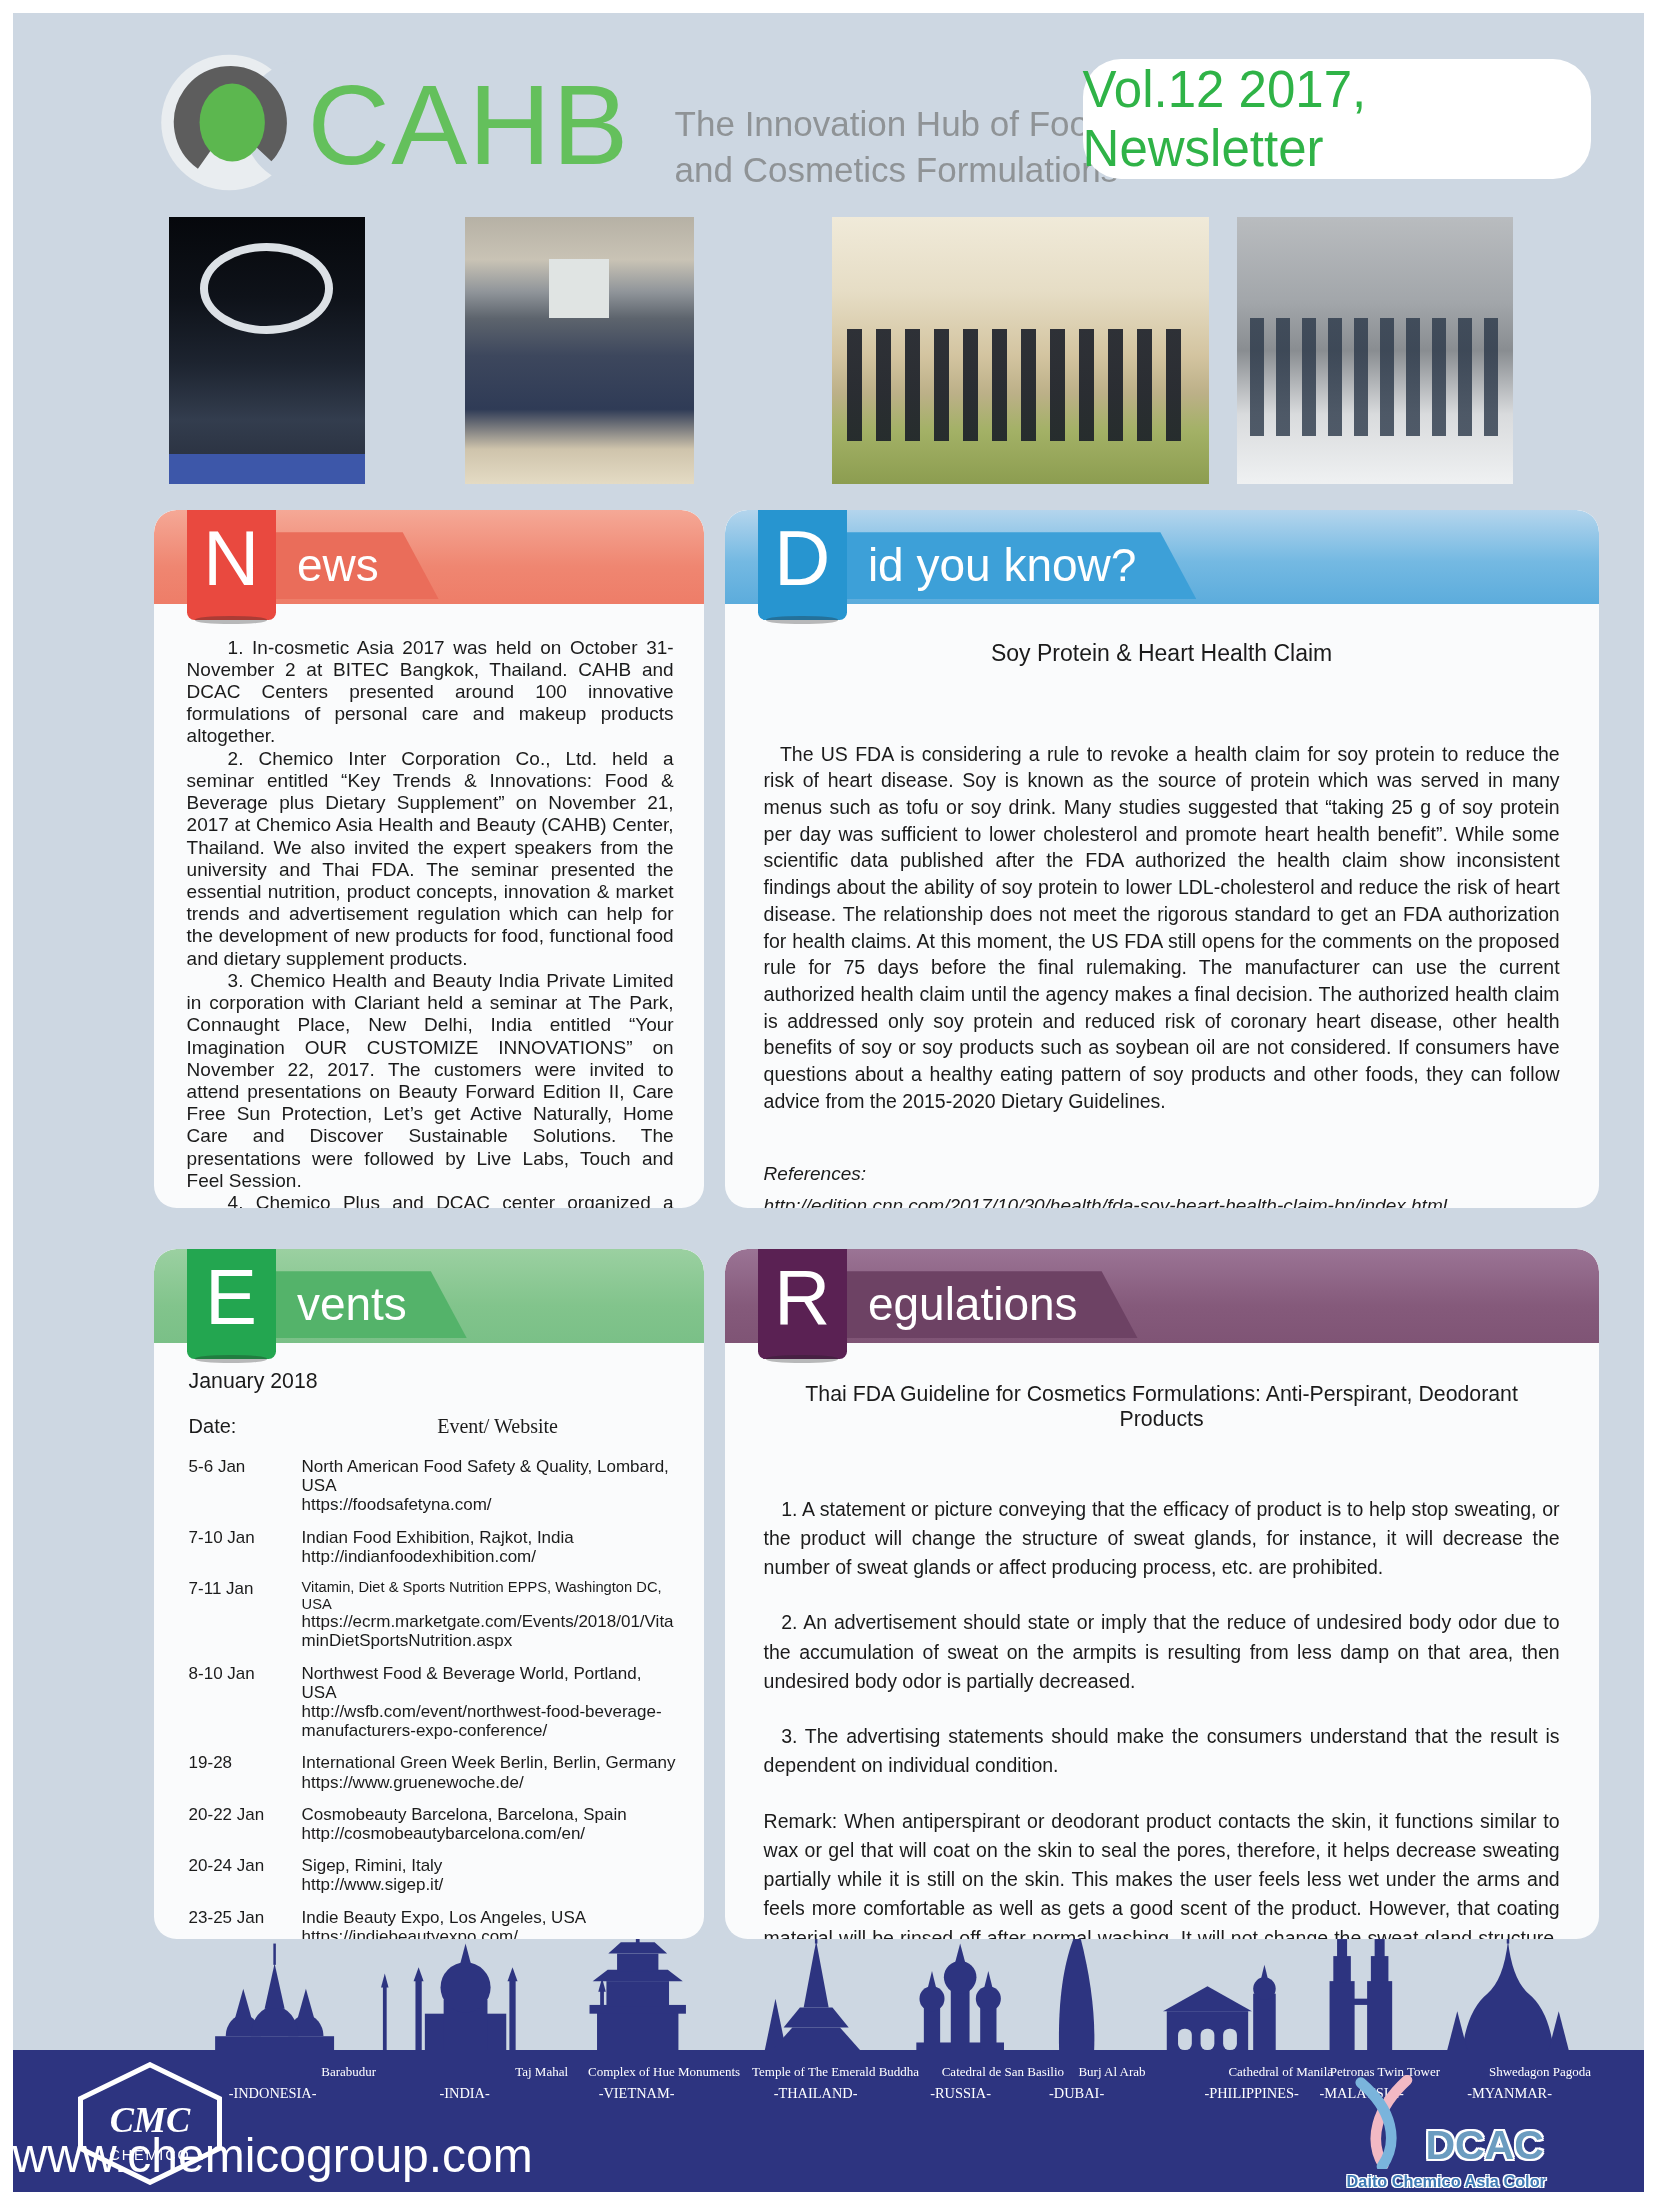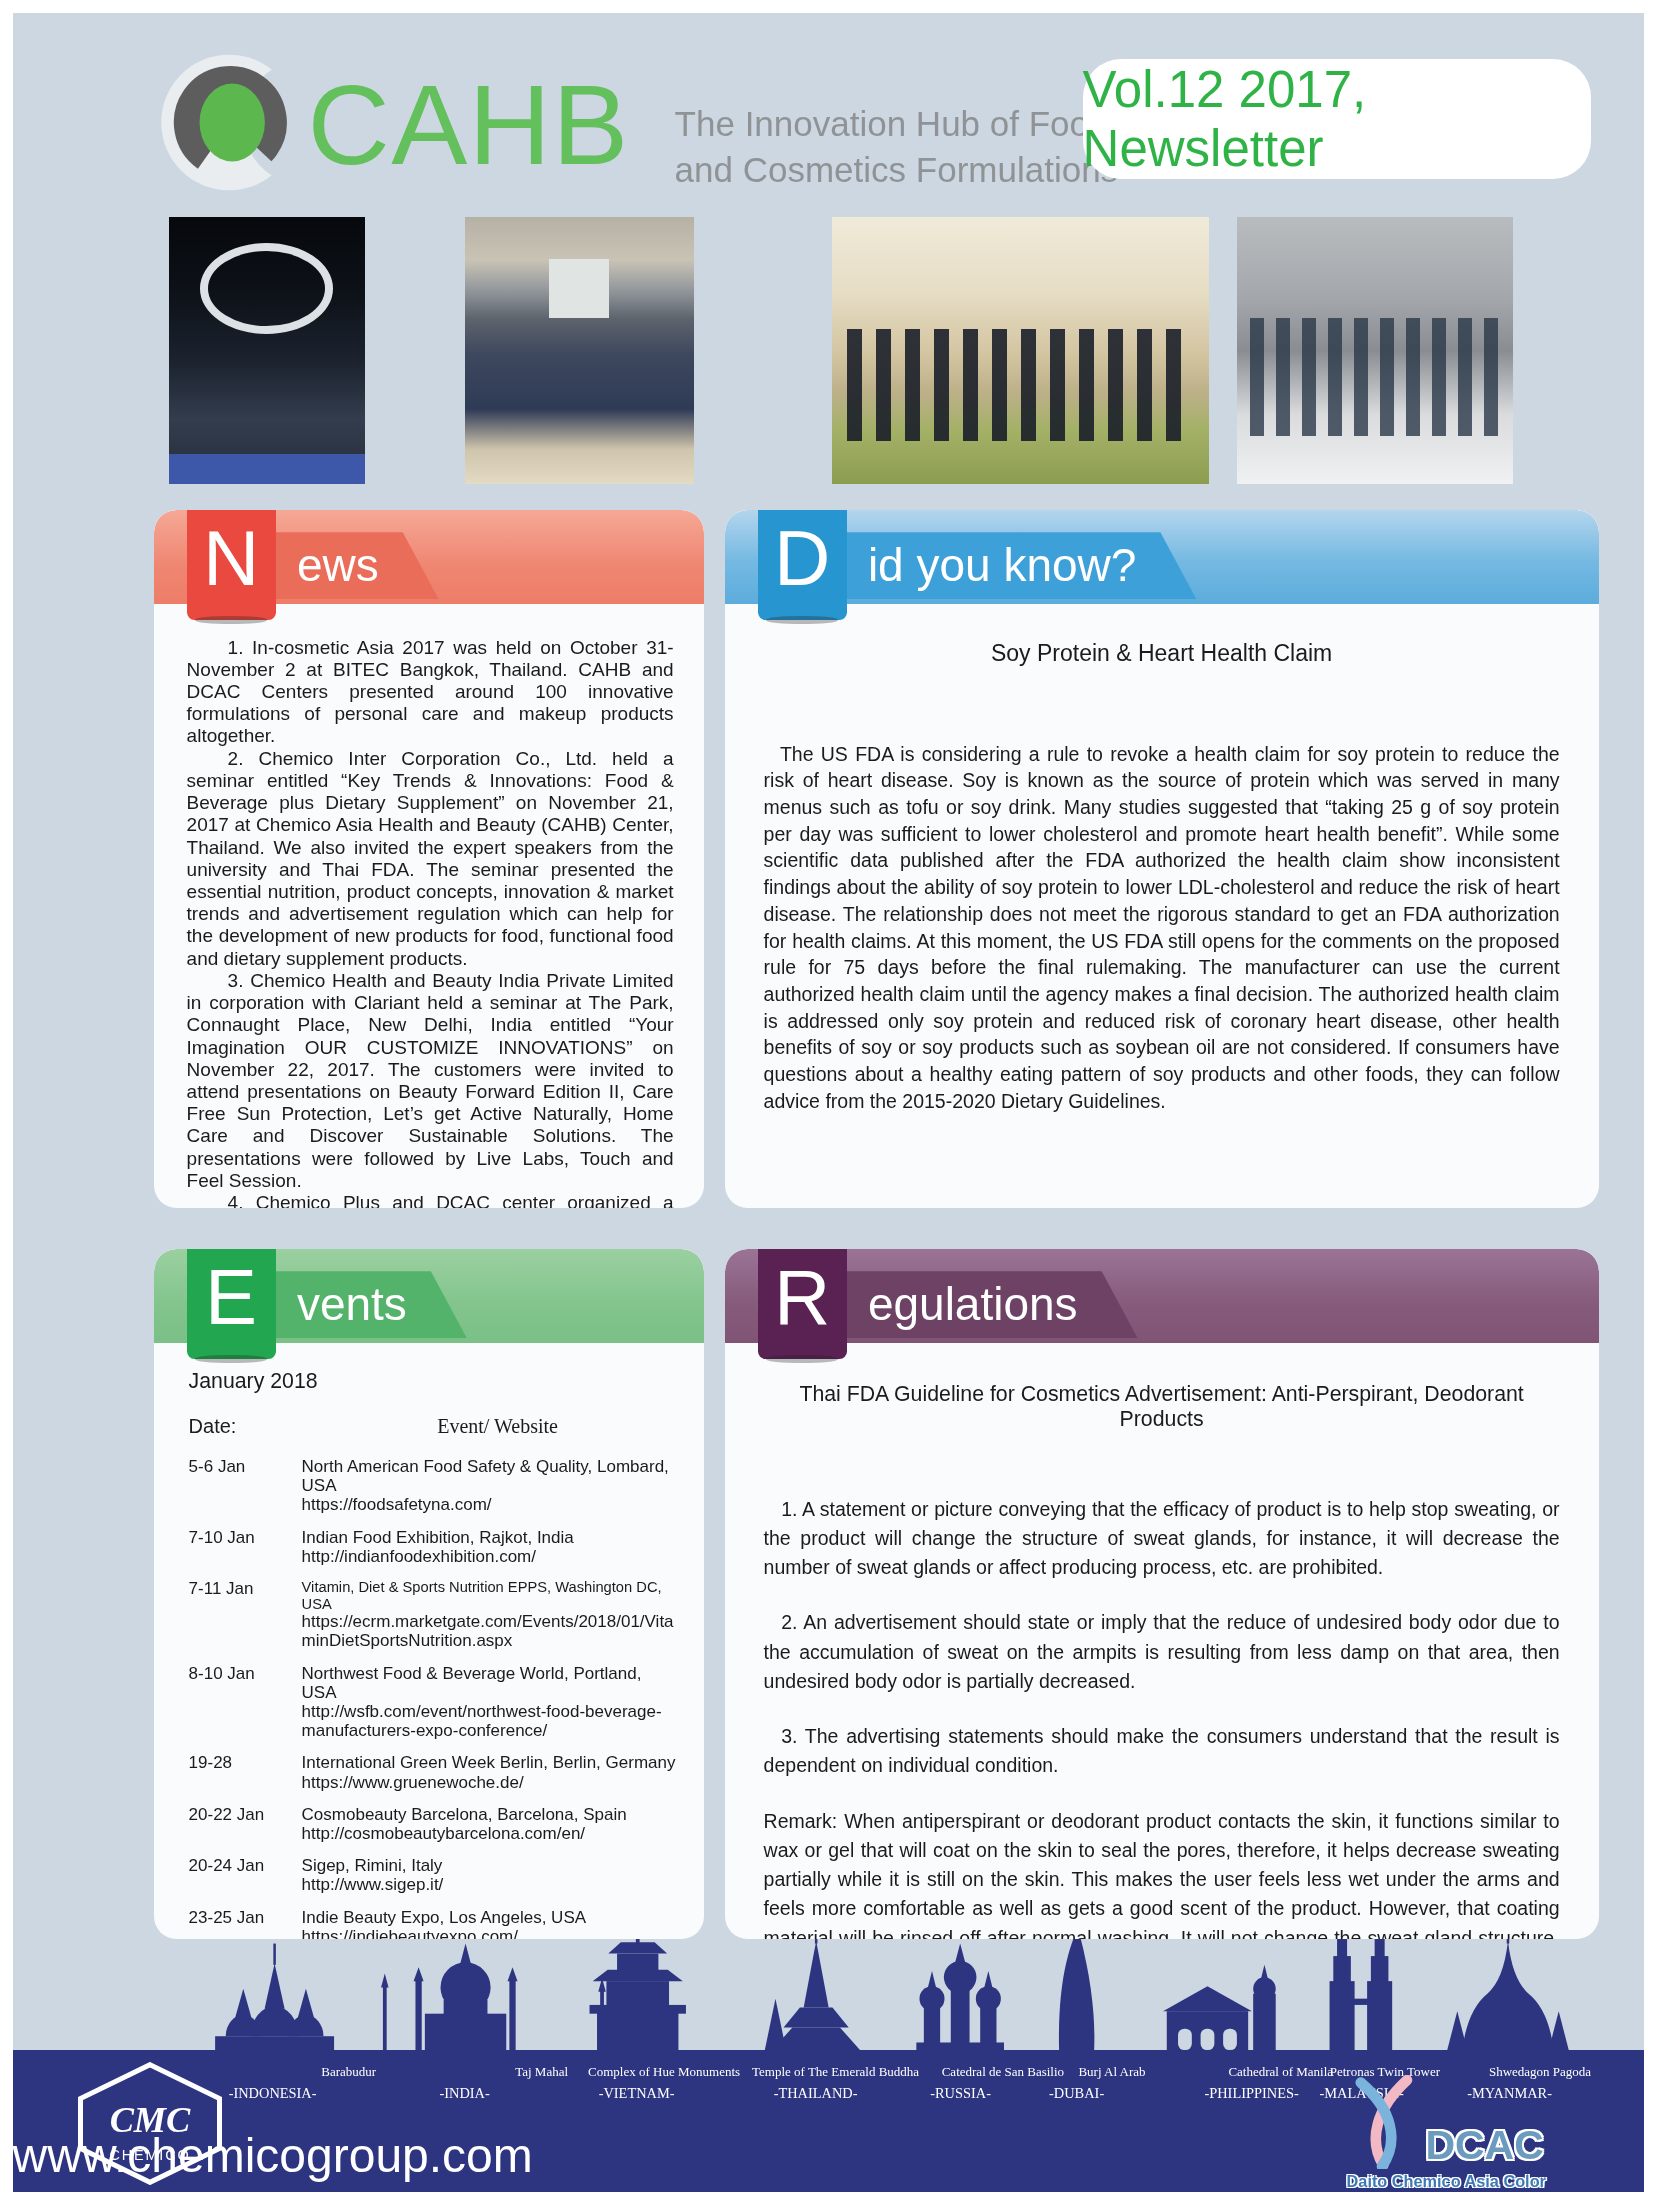--- a/index.html
+++ b/index.html
@@ -153,20 +153,25 @@
     <section class="sec sec-dyk">
       <div class="banner banner-dyk">
         <div class="letterbox lb-dyk">
           <span>D</span>
         </div>
         <div class="word wd-dyk">id you know?</div>
       </div>
       <div class="body dyk-body">
         <div class="dyk-heading">Soy Protein &amp; Heart Health Claim</div>
         <p class="dyk-text">The US FDA is considering a rule to revoke a health claim for soy protein to reduce the risk of heart disease. Soy is known as the source of protein which was served in many menus such as tofu or soy drink. Many studies suggested that “taking 25 g of soy protein per day was sufficient to lower cholesterol and promote heart health benefit”. While some scientific data published after the FDA authorized the health claim show inconsistent findings about the ability of soy protein to lower LDL-cholesterol and reduce the risk of heart disease. The relationship does not meet the rigorous standard to get an FDA authorization for health claims. At this moment, the US FDA still opens for the comments on the proposed rule for 75 days before the final rulemaking. The manufacturer can use the current authorized health claim until the agency makes a final decision. The authorized health claim is addressed only soy protein and reduced risk of coronary heart disease, other health benefits of soy or soy products such as soybean oil are not considered. If consumers have questions about a healthy eating pattern of soy products and other foods, they can follow advice from the 2015-2020 Dietary Guidelines.</p>
+        <div class="dyk-refs">
+          <div>References:</div>
+          <div>http://edition.cnn.com/2017/10/30/health/fda-soy-heart-health-claim-bn/index.html</div>
+
+        </div>
       </div>
     </section>
 
     <section class="sec sec-events">
       <div class="banner banner-events">
         <div class="letterbox lb-events">
           <span>E</span>
         </div>
         <div class="word wd-events">vents</div>
       </div>
@@ -237,21 +242,21 @@
     </section>
 
     <section class="sec sec-regs">
       <div class="banner banner-regs">
         <div class="letterbox lb-regs">
           <span>R</span>
         </div>
         <div class="word wd-regs">egulations</div>
       </div>
       <div class="body regs-body">
-        <div class="regs-heading">Thai FDA Guideline for Cosmetics Advertisement: Anti-Perspirant, Deodorant Products</div>
+        <div class="regs-heading">Thai FDA Guideline for Cosmetics Formulations: Anti-Perspirant, Deodorant Products</div>
         <p class="regs-item">1. A statement or picture conveying that the efficacy of product is to help stop sweating, or the product will change the structure of sweat glands, for instance, it will decrease the number of sweat glands or affect producing process, etc. are prohibited.</p>
         <p class="regs-item">2. An advertisement should state or imply that the reduce of undesired body odor due to the accumulation of sweat on the armpits is resulting from less damp on that area, then undesired body odor is partially decreased.</p>
         <p class="regs-item">3. The advertising statements should make the consumers understand that the result is dependent on individual condition.</p>
         <p class="regs-remark">Remark: When antiperspirant or deodorant product contacts the skin, it functions similar to wax or gel that will coat on the skin to seal the pores, therefore, it helps decrease sweating partially while it is still on the skin. This makes the user feels less wet under the arms and feels more comfortable as well as gets a good scent of the product. However, that coating material will be rinsed off after normal washing. It will not change the sweat gland structure. Other ingredients such as anti-bacterial agent and perfume will help reduce the problem of undesired odor.</p>
 
       </div>
     </section>
 
     <svg class="skyline" viewBox="0 0 2601 230">
       <g fill="#2d3480">

